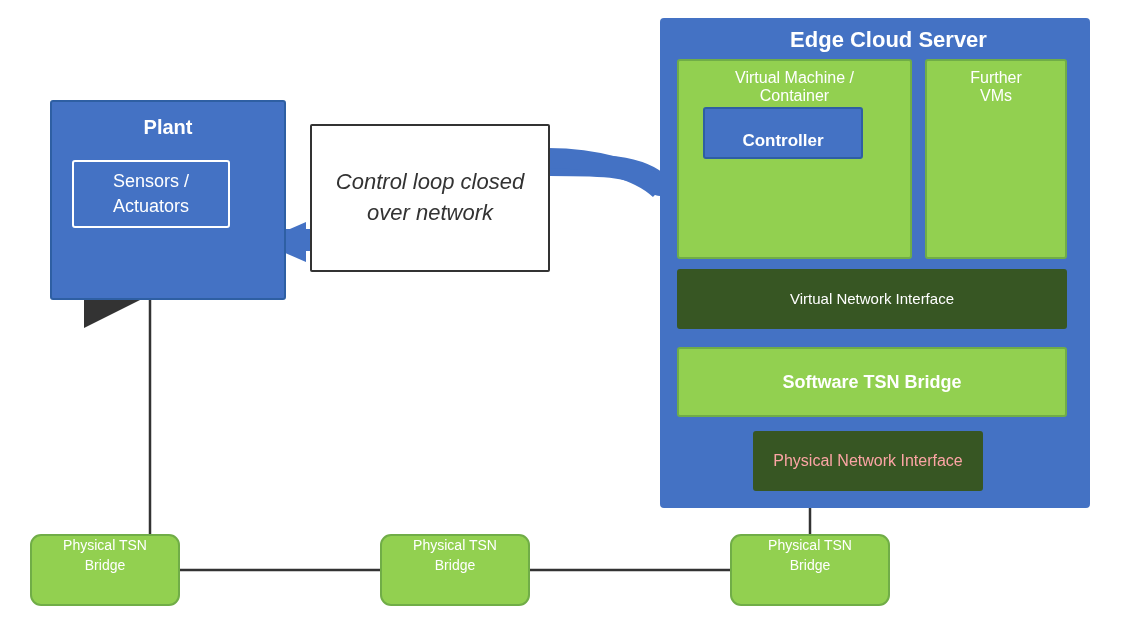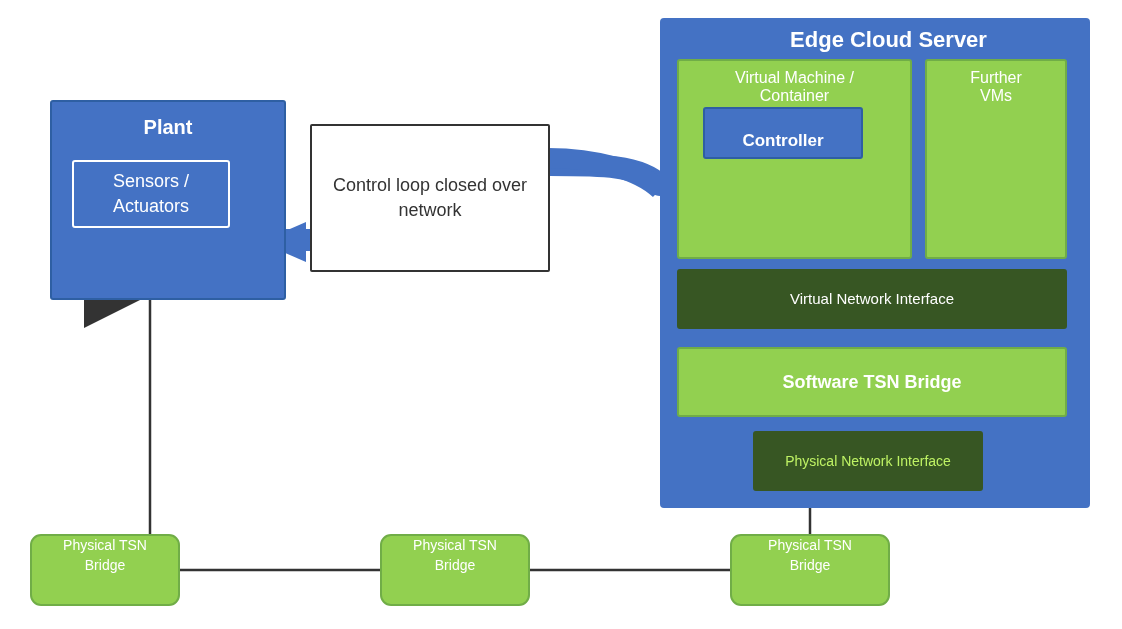--- a/index.html
+++ b/index.html
@@ -155,22 +155,22 @@
       height: 60px;
       background: #375623;
       border: 2px solid #375623;
       border-radius: 3px;
       display: flex;
       align-items: center;
       justify-content: center;
     }
 
     .pni-label {
-      color: #bef264;
-      font-size: 14px;
+      color: #fca5a5;
+      font-size: 16px;
       font-weight: 500;
       text-align: left;
       line-height: 1.3;
     }
 
     
     .plant-box {
       position: absolute;
       left: 50px;
       top: 100px;
@@ -222,24 +222,25 @@
       border: 2.5px solid #333;
       background: white;
       border-radius: 2px;
       display: flex;
       align-items: center;
       justify-content: center;
     }
 
     .control-loop-label {
       color: #333;
-      font-size: 18px;
+      font-size: 22px;
       font-weight: 400;
       text-align: center;
       line-height: 1.4;
+      font-style: italic;
     }
 
     
     .phys-tsn-box {
       background: #92D050;
       border: 2px solid #70AD47;
       border-radius: 11px;
       display: flex;
       align-items: flex-start;
       justify-content: center;

